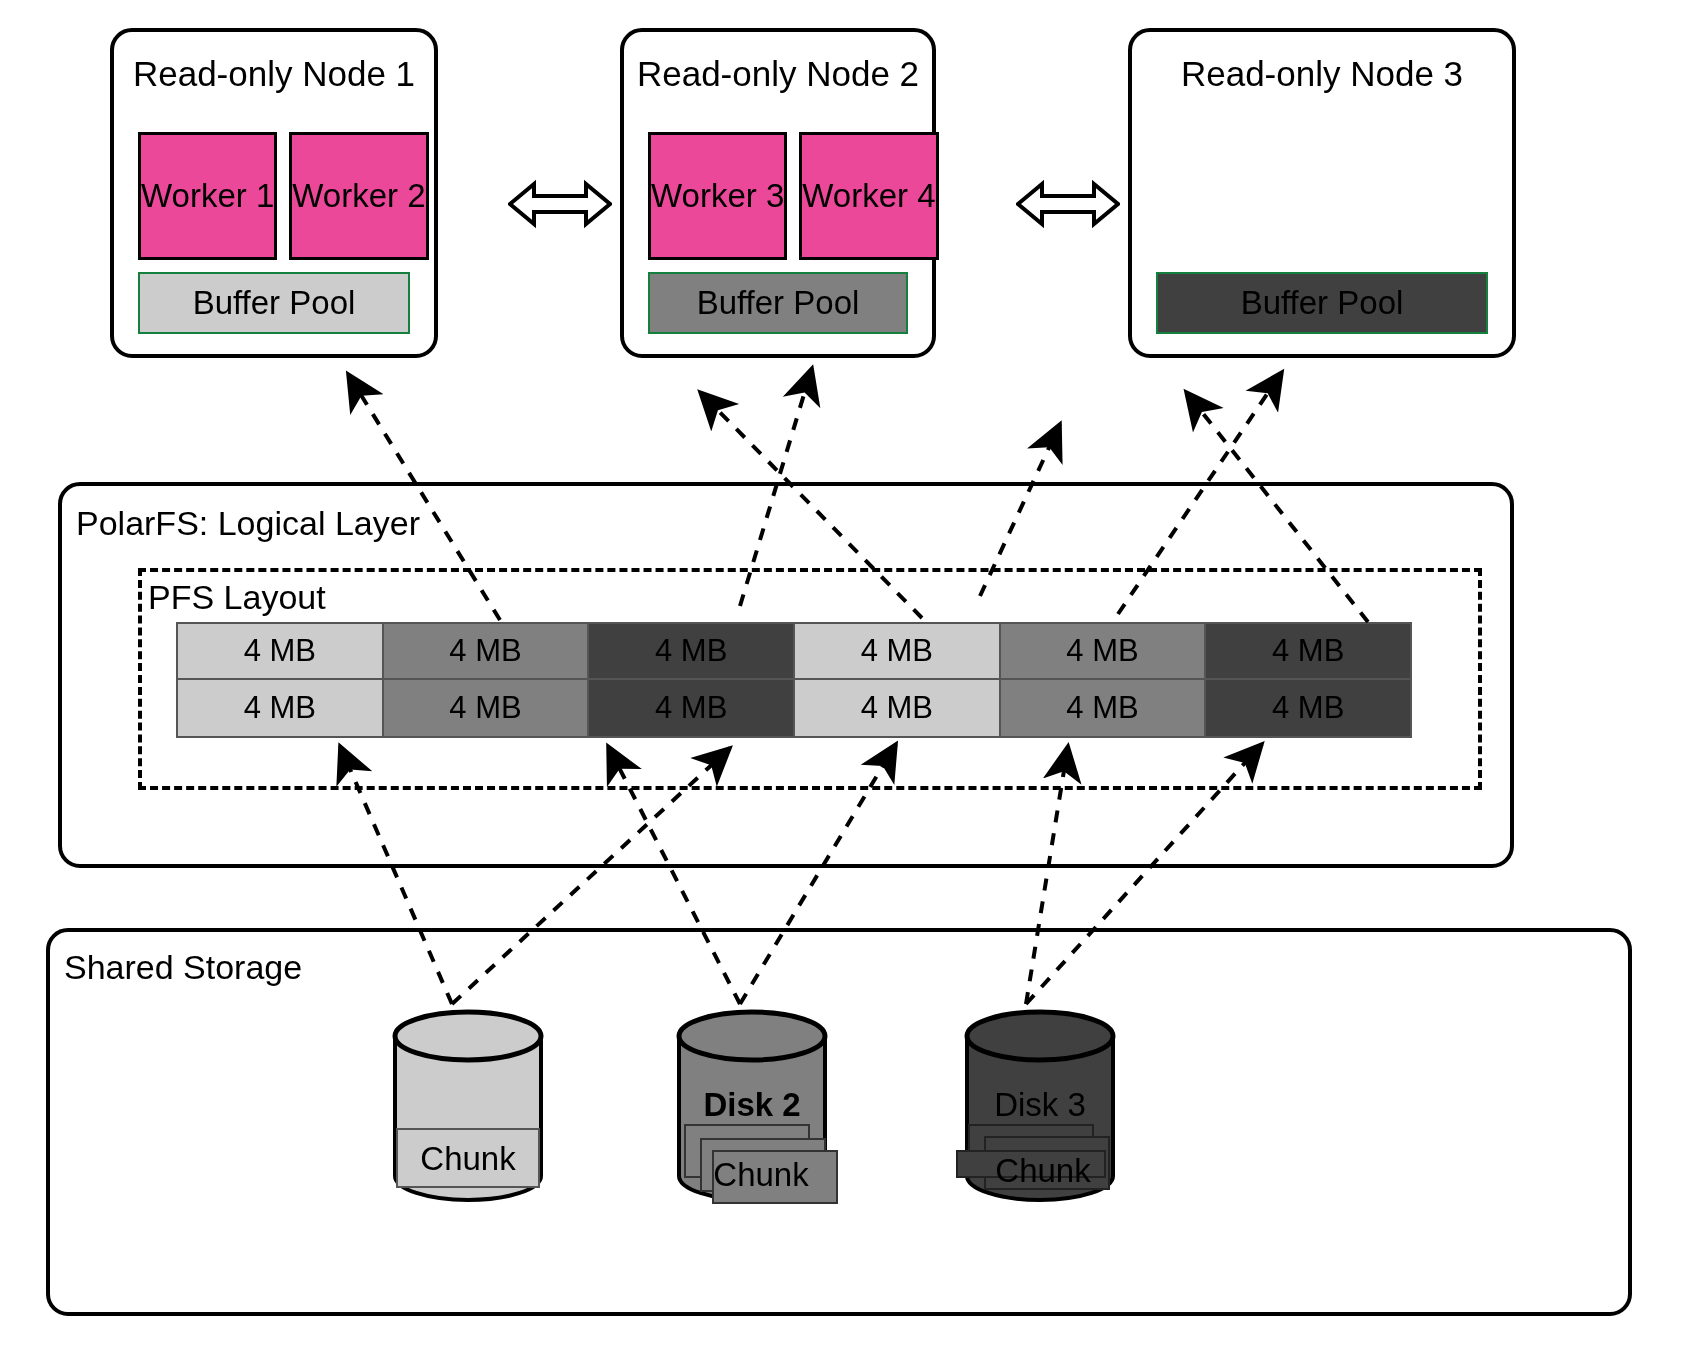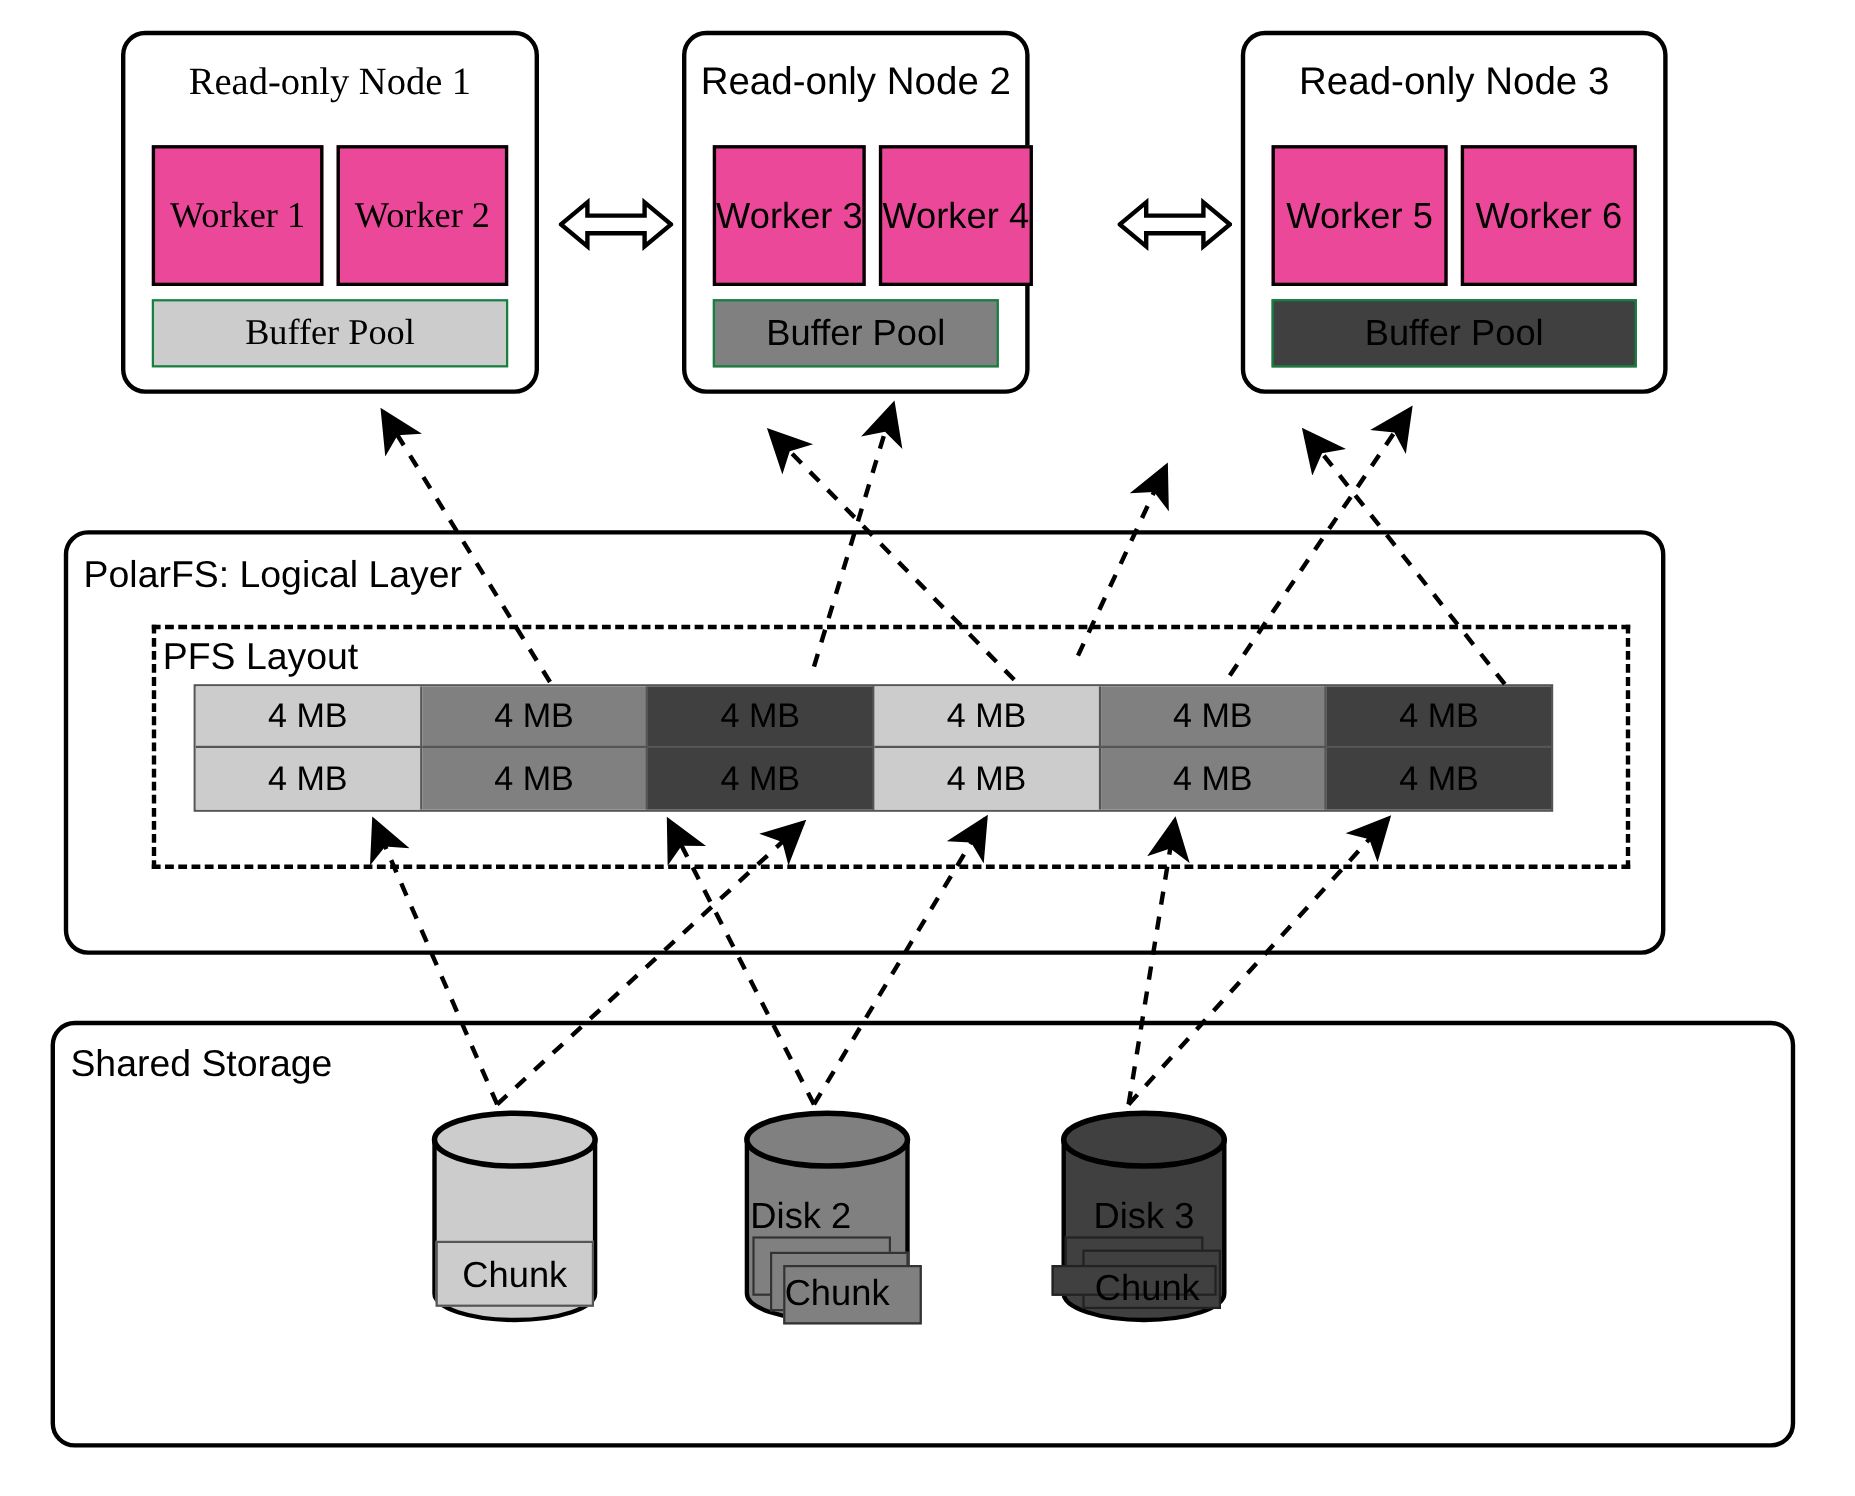--- a/index.html
+++ b/index.html
@@ -174,44 +174,40 @@
     font-size: 33px;
     white-space: nowrap;
     z-index: 6;
   }
 </style>
 </head>
 <body>
 
 <div id="stage">
 
-  <div class="node-card" style="left:110px; top:28px; width:380px; height:330px;font-family:Liberation Serif, serif;">
+  <div class="node-card" style="left:110px; top:28px; width:328px; height:330px;">
     <div class="node-title">Read-only Node 1</div>
     <div class="worker-row">
       <div class="worker-box">Worker 1</div>
       <div class="worker-box">Worker 2</div>
     </div>
     <div class="buffer-pool" style="background:#cccccc;">Buffer Pool</div>
   </div>
 
   <div class="node-card" style="left:620px; top:28px; width:316px; height:330px;">
     <div class="node-title">Read-only Node 2</div>
     <div class="worker-row">
       <div class="worker-box">Worker 3</div>
       <div class="worker-box">Worker 4</div>
     </div>
     <div class="buffer-pool" style="background:#808080;">Buffer Pool</div>
   </div>
 
   <div class="node-card" style="left:1128px; top:28px; width:388px; height:330px;">
     <div class="node-title">Read-only Node 3</div>
-    <div class="worker-row">
-      <div class="worker-box">Worker 5</div>
-      <div class="worker-box">Worker 6</div>
-    </div>
     <div class="buffer-pool" style="background:#404040;">Buffer Pool</div>
   </div>
 
   <svg class="exchange-arrow" style="left:508px; top:176px;" width="104" height="56" viewBox="0 0 104 56">
     <path d="M2 28 L26 8 L26 20 L78 20 L78 8 L102 28 L78 48 L78 36 L26 36 L26 48 Z" fill="#ffffff" stroke="#000000" stroke-width="4" stroke-linejoin="miter"></path>
   </svg>
 
   <svg class="exchange-arrow" style="left:1016px; top:176px;" width="104" height="56" viewBox="0 0 104 56">
     <path d="M2 28 L26 8 L26 20 L78 20 L78 8 L102 28 L78 48 L78 36 L26 36 L26 48 Z" fill="#ffffff" stroke="#000000" stroke-width="4" stroke-linejoin="miter"></path>
   </svg>
@@ -249,21 +245,21 @@
     <ellipse cx="78" cy="28" rx="73" ry="24" fill="#cccccc" stroke="#000000" stroke-width="5"></ellipse>
   </svg>
   <div class="disk-label" style="left:390px; top:1136px; width:156px;">Disk 1</div>
   <div style="position:absolute; left:396px; top:1128px; width:144px; height:60px; background:#cccccc; border:2px solid #555555; box-sizing:border-box; z-index:5;"></div>
   <div class="chunk-label" style="left:396px; top:1140px; width:144px;">Chunk</div>
 
   <svg class="disk" style="left:674px; top:1008px;" width="156" height="196" viewBox="0 0 156 196">
     <path d="M5 28 L5 168 A73 24 0 0 0 151 168 L151 28 Z" fill="#808080" stroke="#000000" stroke-width="4"></path>
     <ellipse cx="78" cy="28" rx="73" ry="24" fill="#808080" stroke="#000000" stroke-width="5"></ellipse>
   </svg>
-  <div class="disk-label" style="left:650px; top:1086px; width:156px;">Disk 2</div>
+  <div class="disk-label" style="left:674px; top:1086px; width:156px;font-weight:bold;">Disk 2</div>
   <div style="position:absolute; left:684px; top:1124px; width:126px; height:54px; background:#808080; border:2px solid #333333; box-sizing:border-box; z-index:4;"></div>
   <div style="position:absolute; left:700px; top:1138px; width:126px; height:54px; background:#808080; border:2px solid #333333; box-sizing:border-box; z-index:5;"></div>
   <div style="position:absolute; left:712px; top:1150px; width:126px; height:54px; background:#808080; border:2px solid #333333; box-sizing:border-box; z-index:6;"></div>
   <div class="chunk-label" style="left:698px; top:1156px; width:126px; z-index:7;">Chunk</div>
 
   <svg class="disk" style="left:962px; top:1008px;" width="156" height="196" viewBox="0 0 156 196">
     <path d="M5 28 L5 168 A73 24 0 0 0 151 168 L151 28 Z" fill="#404040" stroke="#000000" stroke-width="4"></path>
     <ellipse cx="78" cy="28" rx="73" ry="24" fill="#404040" stroke="#000000" stroke-width="5"></ellipse>
   </svg>
   <div class="disk-label" style="left:962px; top:1086px; width:156px;">Disk 3</div>

